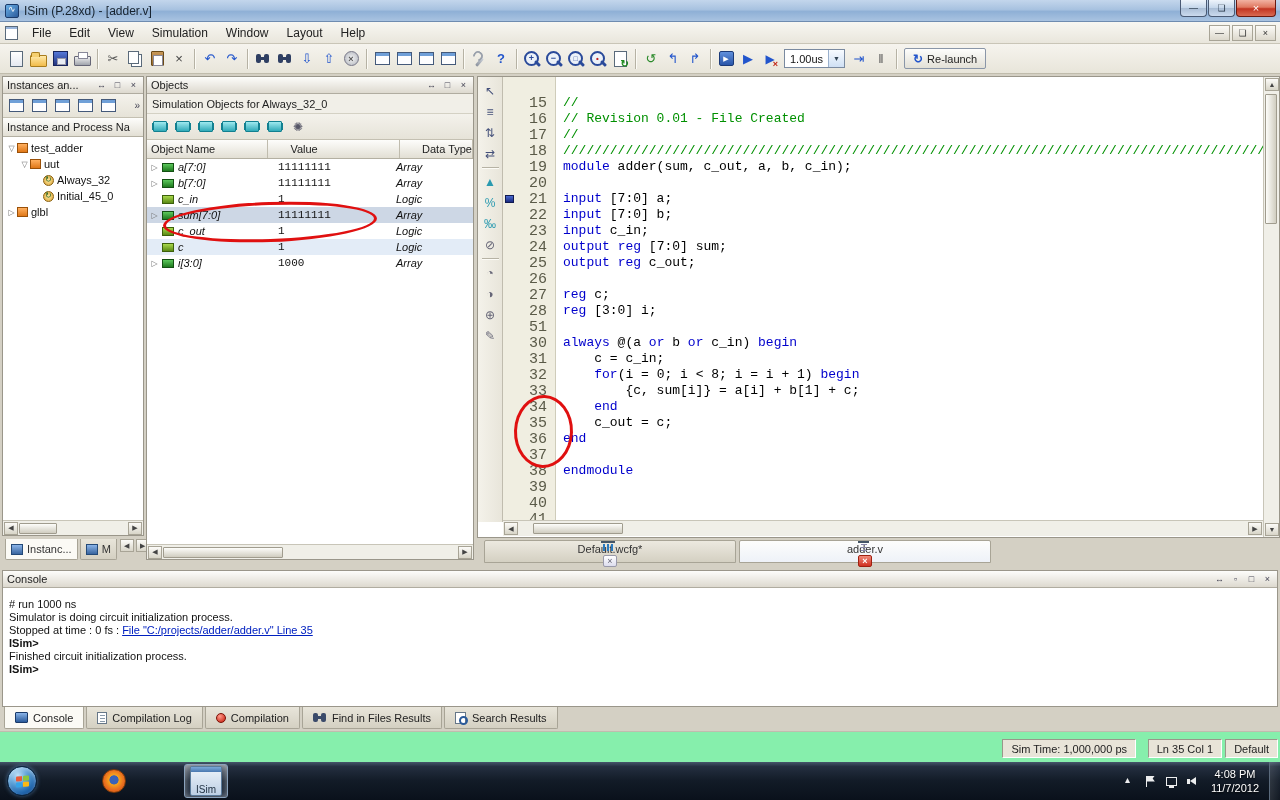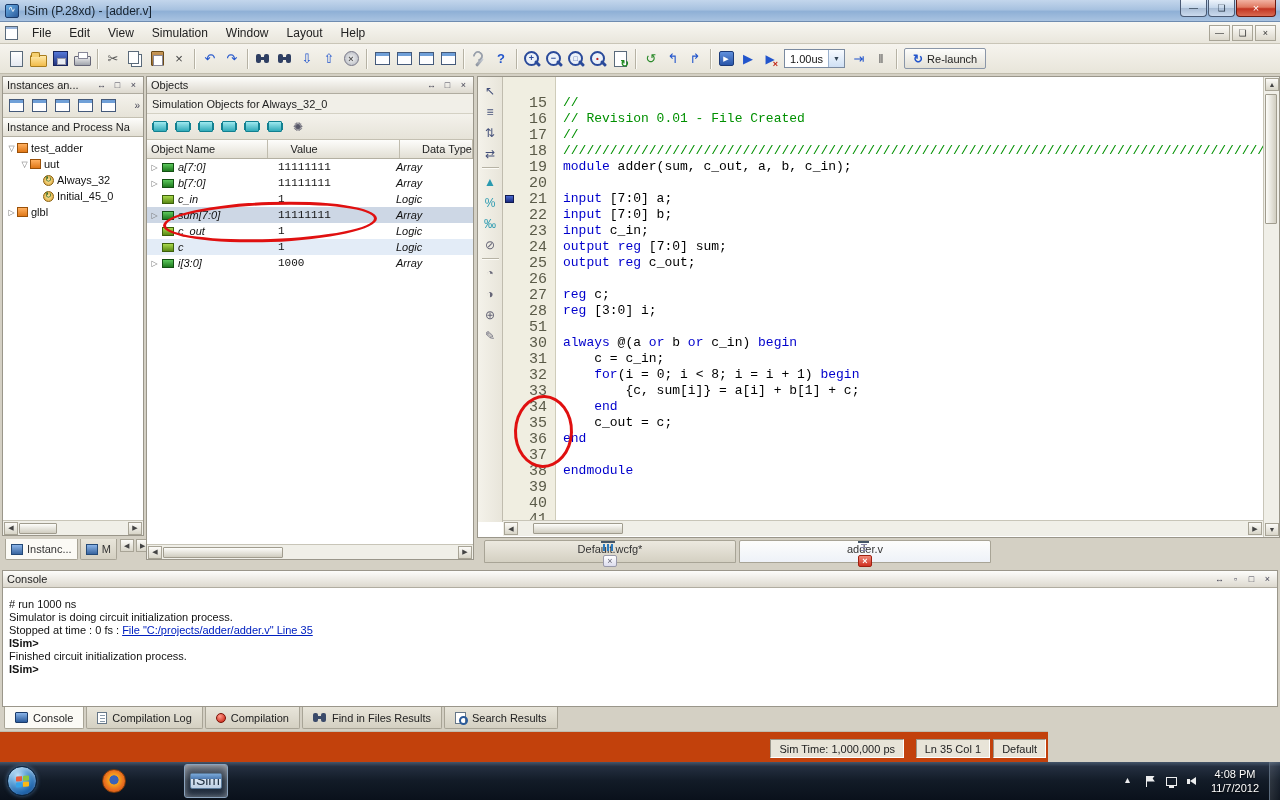--- a/index.html
+++ b/index.html
@@ -150,39 +150,39 @@
   .mi-log{width:10px;height:12px;background:#fff;border:1px solid #678;margin-right:5px;}
   .mi-log::after{content:"";position:absolute;left:2px;top:2px;width:5px;height:8px;background:repeating-linear-gradient(180deg,#89a 0 1px,transparent 1px 3px);}
   .mi-breakpoint{width:10px;height:10px;border-radius:50%;background:radial-gradient(circle at 35% 30%,#ff9a8a,#c41a0a);border:1px solid #7a0f05;margin-right:5px;}
   .mi-binoculars{width:14px;height:9px;margin-right:5px;}
   .mi-binoculars::before{content:"";position:absolute;left:0;top:0;width:5px;height:9px;background:#3a4a6a;border-radius:2px;box-shadow:8px 0 0 #3a4a6a;}
   .mi-binoculars::after{content:"";position:absolute;left:4px;top:3px;width:5px;height:3px;background:#3a4a6a;}
   .mi-search{width:11px;height:12px;background:#fff;border:1px solid #678;margin-right:6px;}
   .mi-search::after{content:"";position:absolute;right:-3px;bottom:-2px;width:5px;height:5px;border:2px solid #2a5a9a;border-radius:50%;}
 
   
-  #statusbar{position:absolute;left:0;top:731px;width:1048px;height:31px;background:#c2410c;border-top:1px solid #c0bcae;}
+  #statusbar{position:absolute;left:0;top:731px;width:1280px;height:31px;background:#86efac;border-top:1px solid #c0bcae;}
   .sbox{position:absolute;top:7px;height:19px;border:1px solid;border-color:#9a968a #ffffff #ffffff #9a968a;display:flex;align-items:center;padding:0 8px;font-size:11px;color:#222;background:#e8e4d8;white-space:nowrap;}
   #sb-time{right:144px;}
   #sb-pos{right:58px;}
   #sb-lang{right:2px;}
 
   
   #taskbar{position:absolute;left:0;top:762px;width:1280px;height:38px;background:linear-gradient(180deg,#45566a 0%,#242f40 12%,#121b27 50%,#0a111b 100%);display:flex;align-items:center;}
   .orb{width:30px;height:30px;margin:0 8px 0 7px;border-radius:50%;background:radial-gradient(circle at 35% 30%,#bfe0f8 0%,#5aa0d8 35%,#1a5fa8 70%,#0a2a50 100%);border:1px solid #0a2440;box-shadow:inset 0 2px 4px rgba(255,255,255,.55),0 0 4px rgba(120,180,240,.5);display:flex;align-items:center;justify-content:center;}
   .orb-flag{width:13px;height:11px;display:grid;grid-template-columns:6px 6px;grid-template-rows:5px 5px;gap:1px;transform:skewY(-5deg);}
   .orb-flag span{border-radius:1px;}
   .orb-flag span:nth-child(1){background:#e85a3a;}
   .orb-flag span:nth-child(2){background:#8cc63e;}
   .orb-flag span:nth-child(3){background:#35a3e8;}
   .orb-flag span:nth-child(4){background:#fdb913;}
   .tb-btn{min-width:44px;height:34px;margin:0 1px;display:flex;flex-direction:column;align-items:center;justify-content:center;border-radius:3px;border:1px solid transparent;}
   .tb-btn.active{border:1px solid #8aa2bc;background:linear-gradient(rgba(255,255,255,.32),rgba(160,190,220,.12) 50%,rgba(80,110,150,.28));box-shadow:inset 0 0 7px rgba(255,255,255,.45);}
   .ai-firefox{width:24px;height:24px;border-radius:50%;background:radial-gradient(circle at 50% 45%,#3a62b8 0 26%,#f6a21d 30%,#e96d1f 60%,#c44a0e 100%);border:1px solid #7a3a08;}
-  .ai-isim{width:32px;height:16px;background:linear-gradient(#eef4fb,#bccfe4);border:1px solid #5a7a9a;border-radius:2px;position:relative;display:flex;align-items:flex-end;justify-content:center;font-size:14px;color:#234;}
+  .ai-isim{width:32px;height:30px;background:linear-gradient(#eef4fb,#bccfe4);border:1px solid #5a7a9a;border-radius:2px;position:relative;display:flex;align-items:flex-end;justify-content:center;font-size:10px;color:#234;}
   .ai-isim::before{content:"";position:absolute;top:0;left:0;right:0;height:5px;background:linear-gradient(#7aa8d8,#4a78b0);}
   .tray{position:absolute;right:0;top:0;height:38px;display:flex;align-items:center;}
   .tri{width:13px;height:13px;margin:0 4px;position:relative;opacity:.92;}
   .tri-expand::before{content:"▴";position:absolute;left:2px;top:-1px;color:#fff;font-size:10px;}
   .tri-flag::before{content:"";position:absolute;left:3px;top:1px;width:8px;height:6px;background:#fff;clip-path:polygon(0 0,100% 0,72% 50%,100% 100%,0 100%);}
   .tri-flag::after{content:"";position:absolute;left:2px;top:1px;width:1px;height:11px;background:#fff;}
   .tri-network::before{content:"";position:absolute;left:1px;top:2px;width:9px;height:7px;border:1px solid #fff;}
   .tri-network::after{content:"";position:absolute;left:4px;bottom:0;width:5px;height:1px;background:#fff;box-shadow:0 -1px 0 -0px #fff;}
   .tri-volume::before{content:"";position:absolute;left:1px;top:4px;width:3px;height:5px;background:#fff;}
   .tri-volume::after{content:"";position:absolute;left:4px;top:2px;border-top:4px solid transparent;border-bottom:4px solid transparent;border-right:6px solid #fff;}

